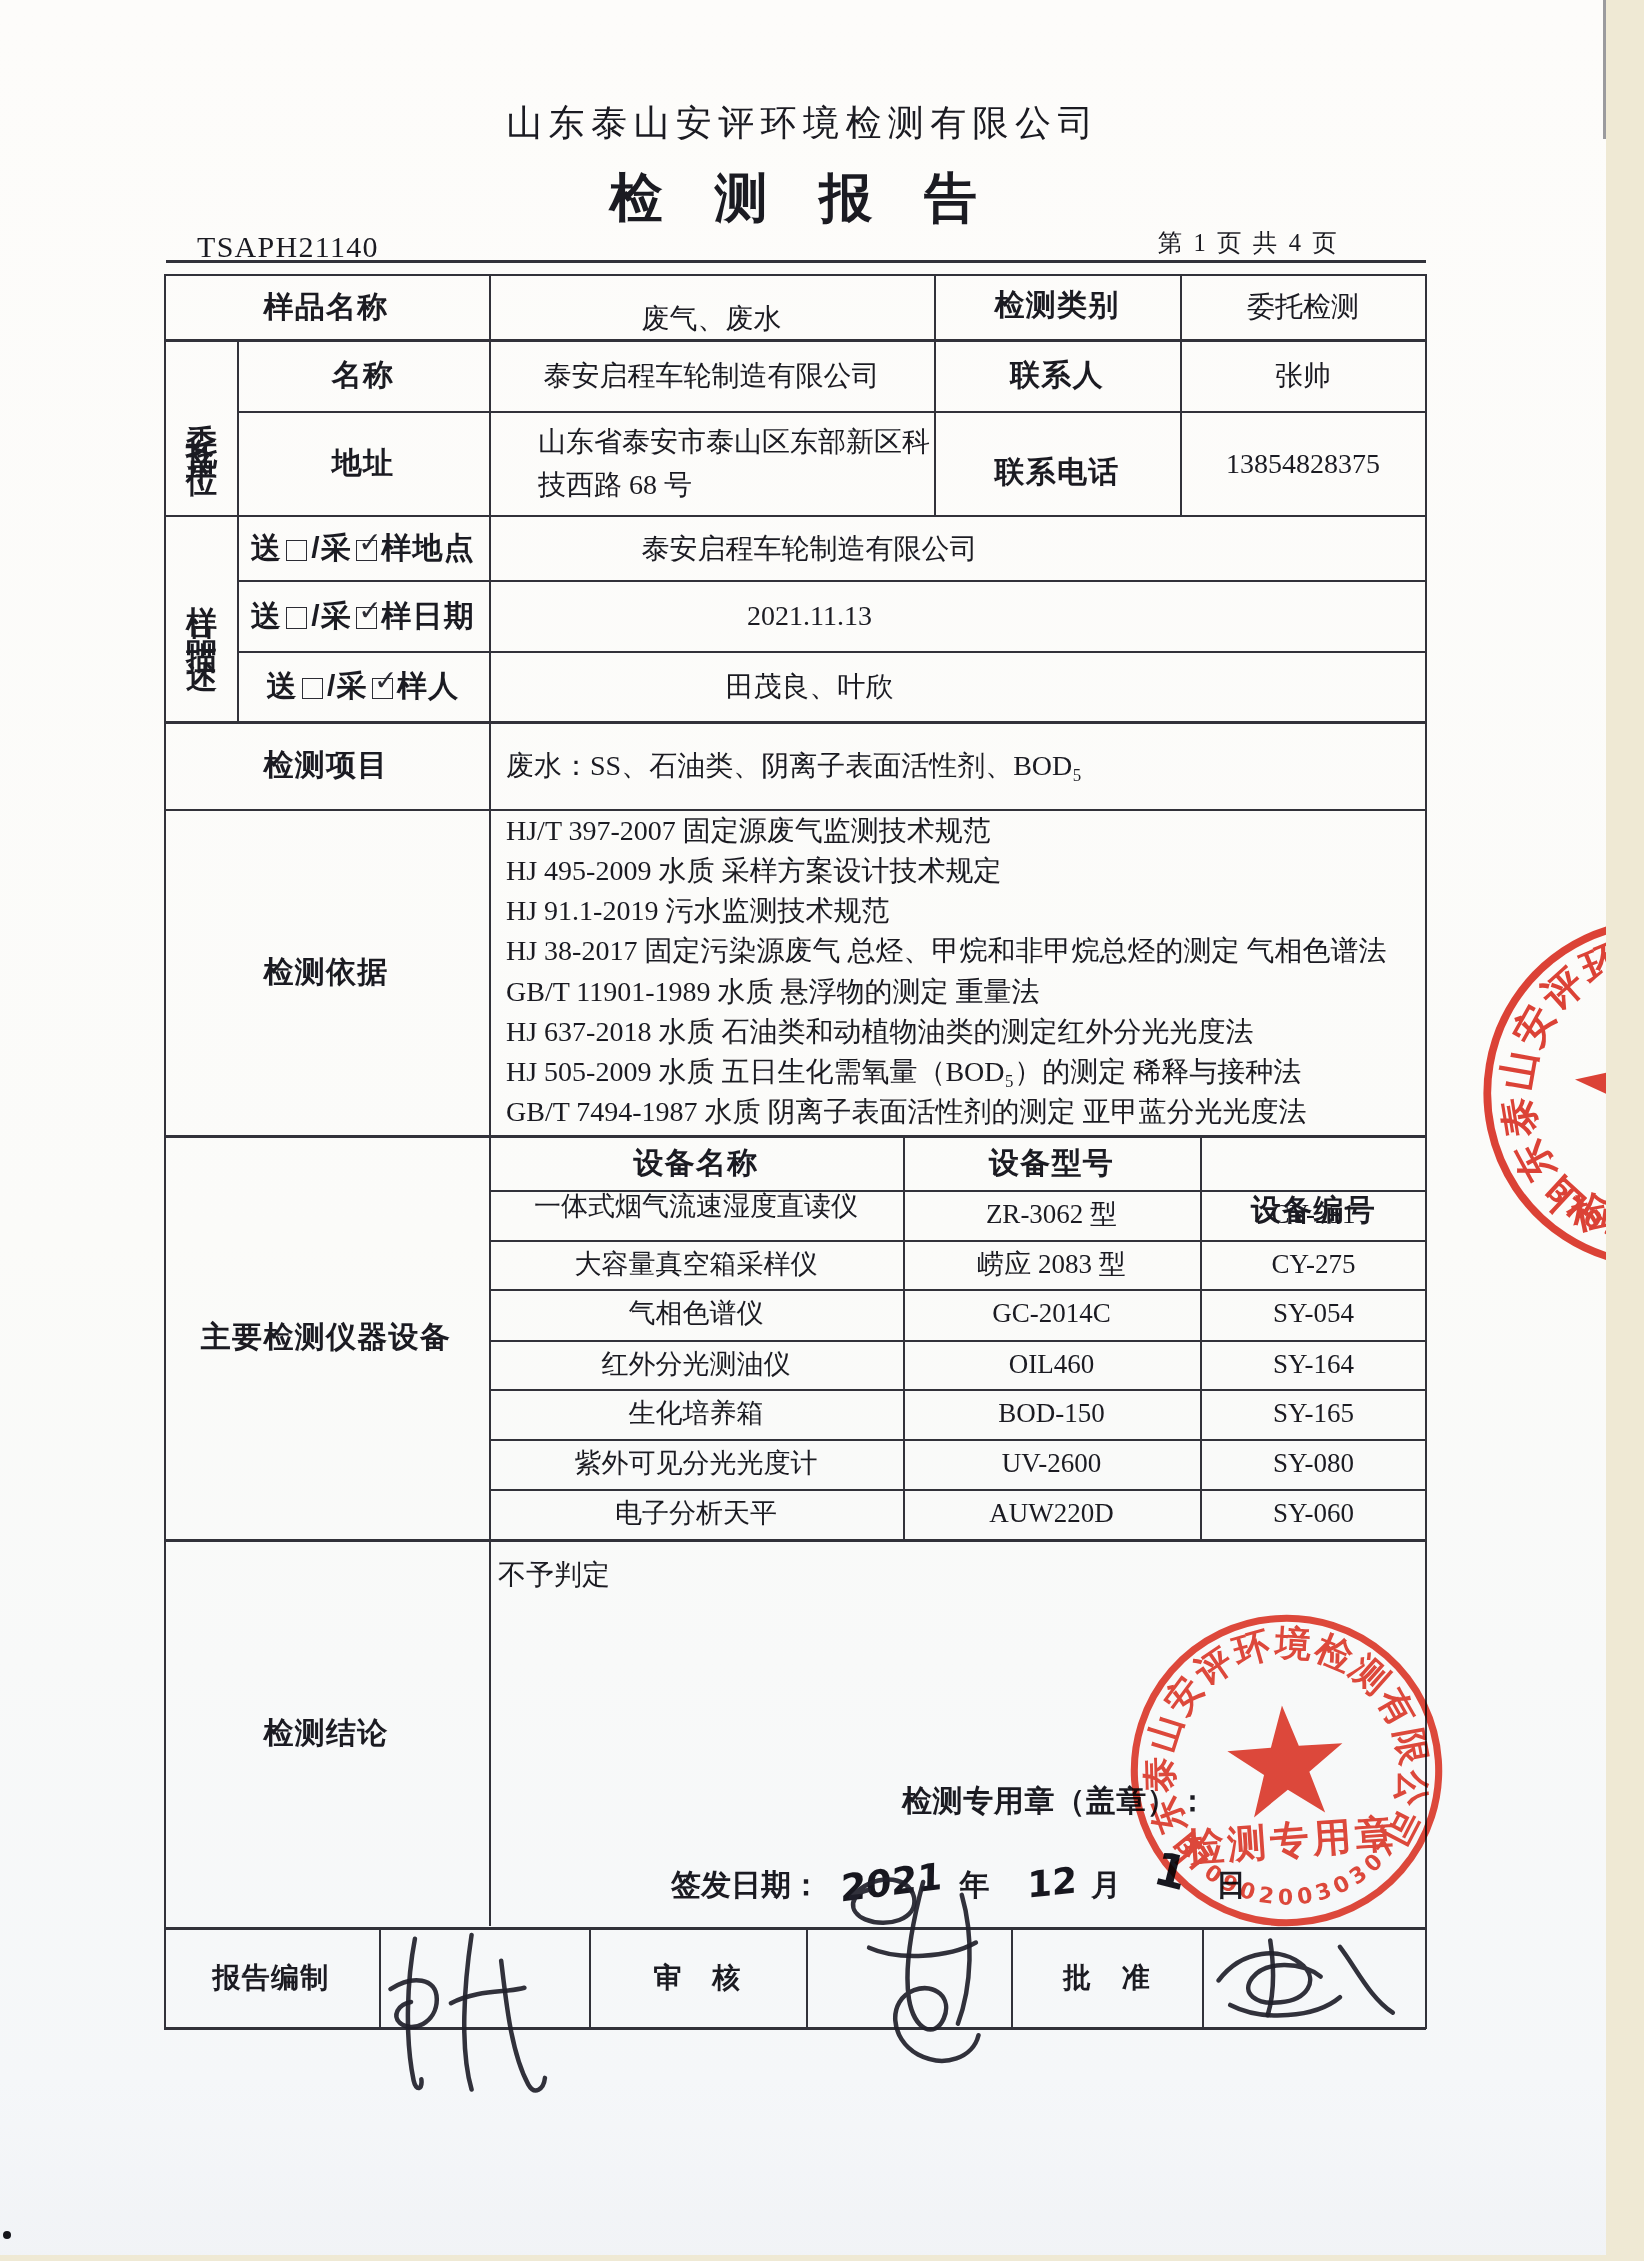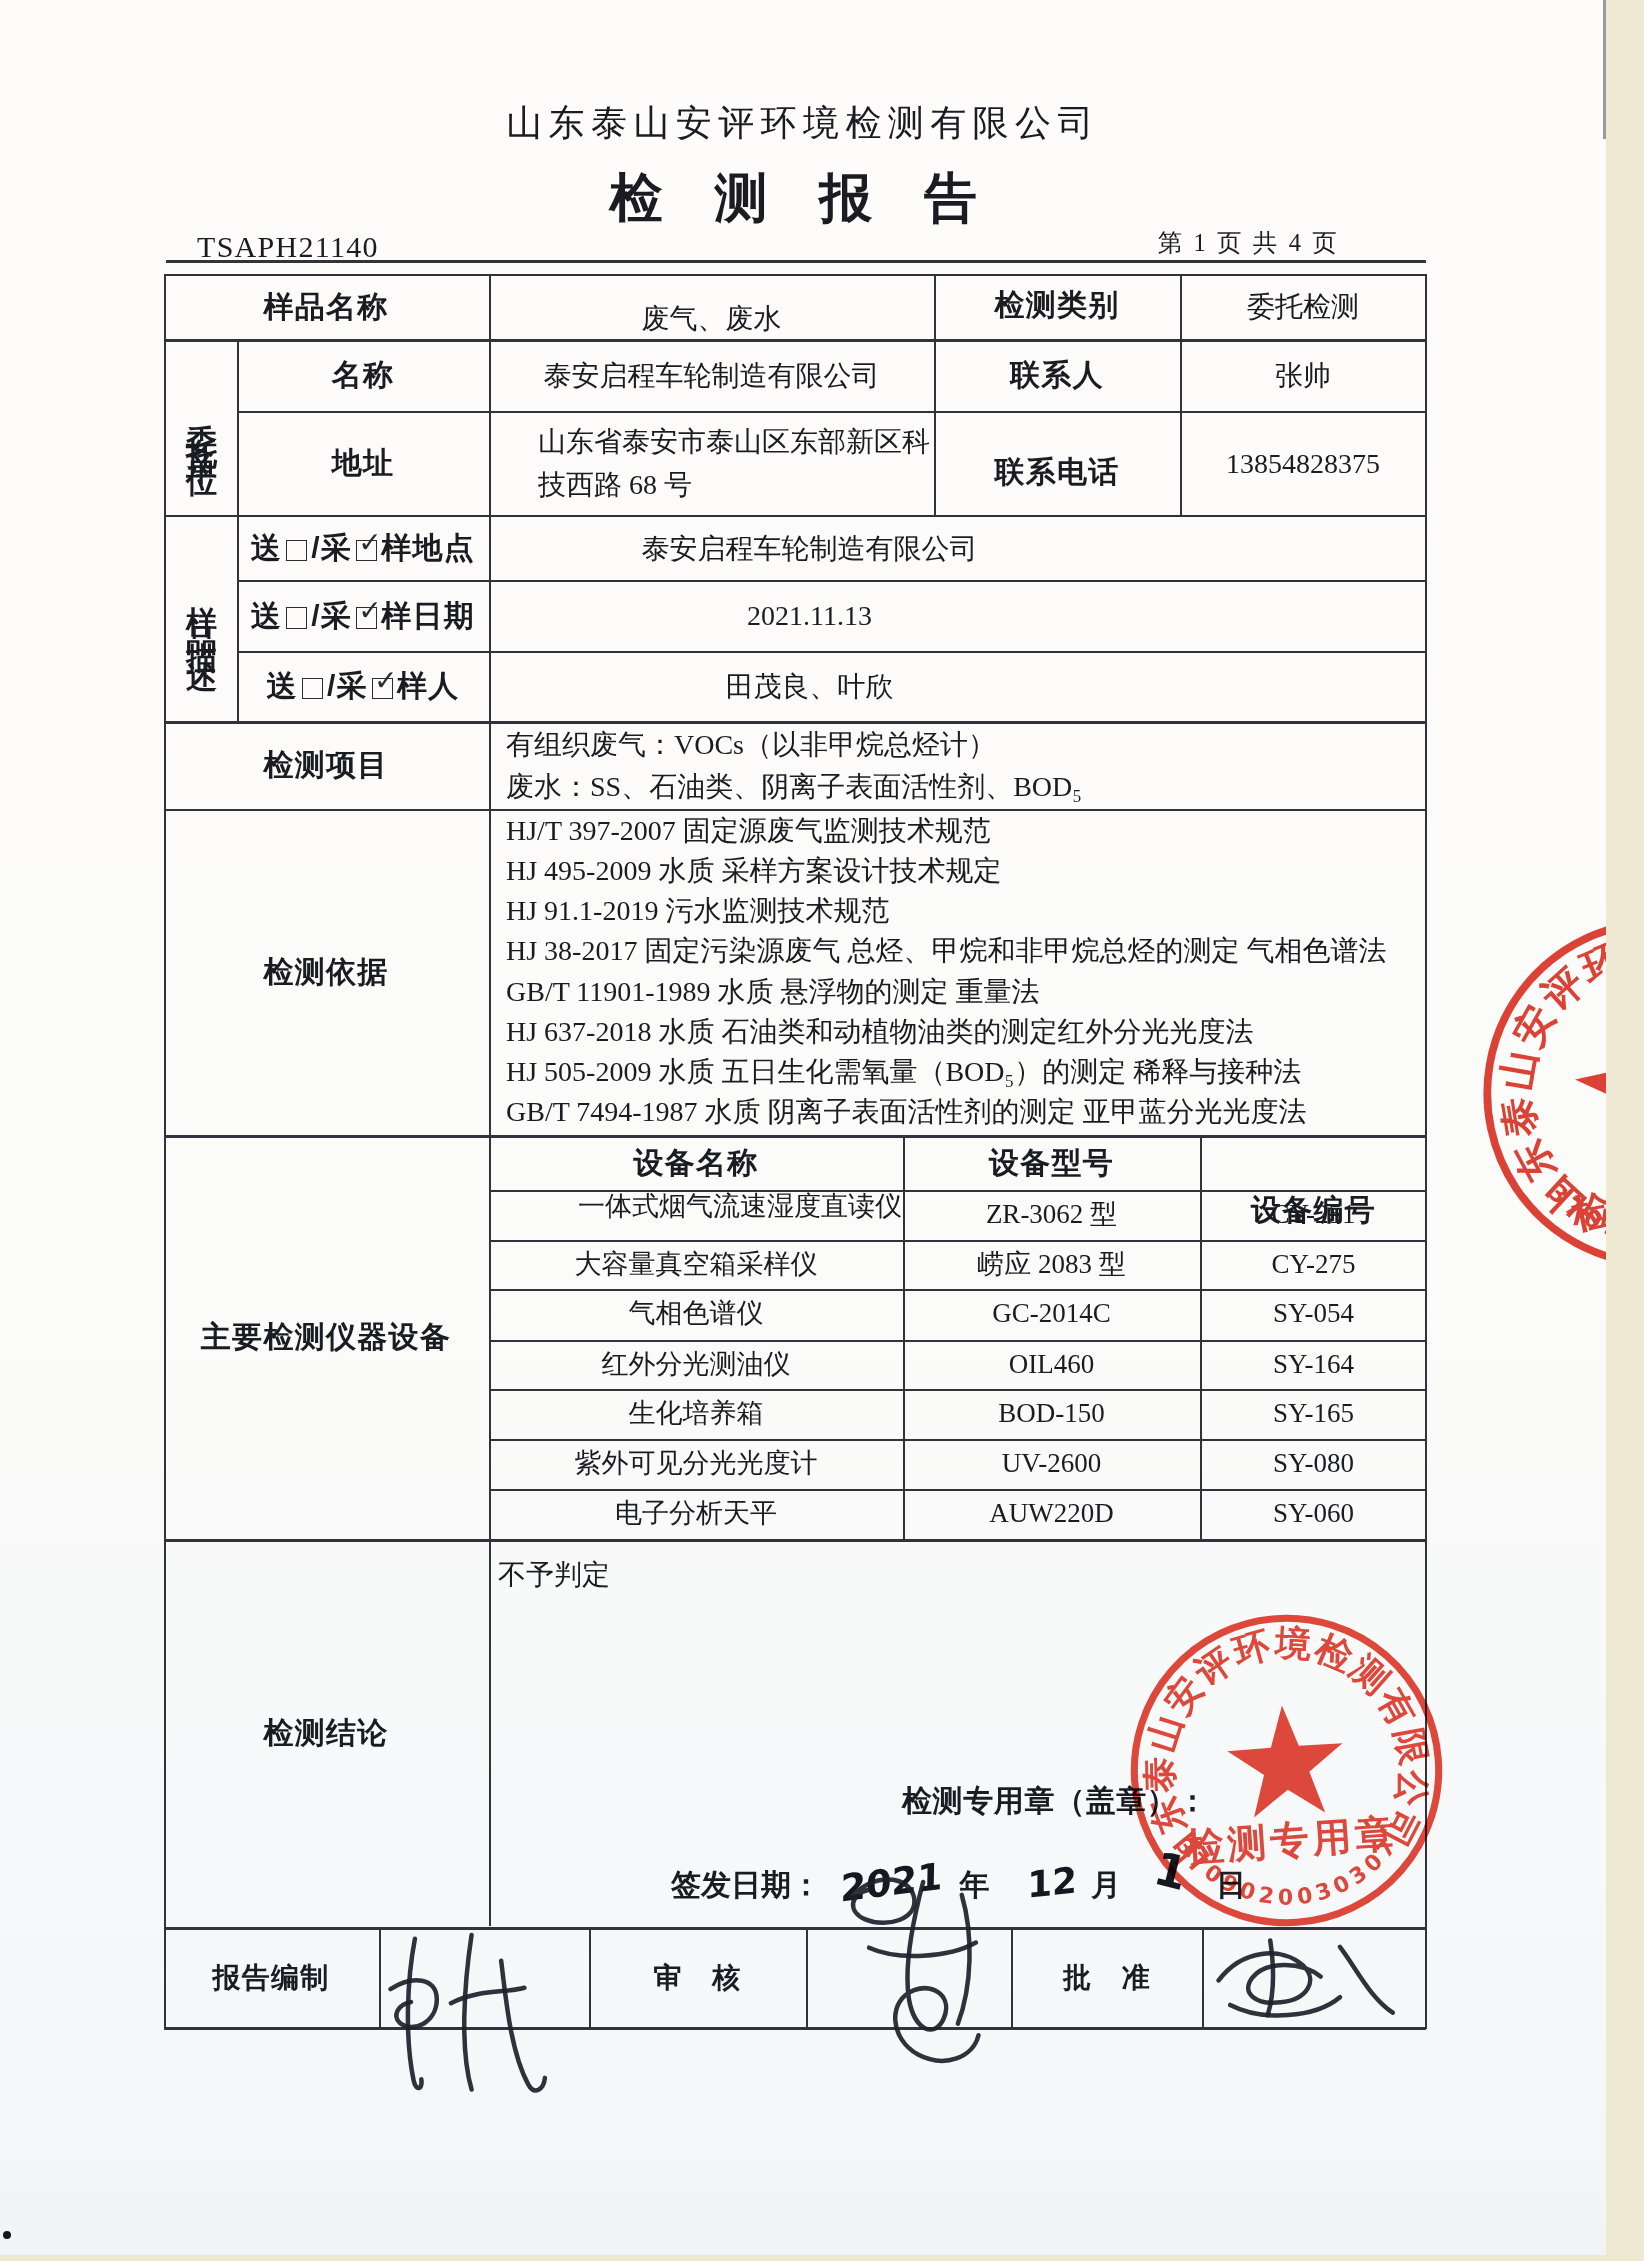--- a/index.html
+++ b/index.html
@@ -123,42 +123,41 @@
     <span>/采</span>
     <span class="cb">
       <span class="tick">✓</span>
     </span>
     <span>样人</span>
 </div>
 <div class="cell val shiftL" style="left:489px;top:651px;width:938px;height:70px;box-sizing:border-box;">田茂良、叶欣</div>
 
 <div class="cell lb" style="left:164px;top:721px;width:324px;height:88px;">检测项目</div>
 <div class="blocklines" style="left:497px;top:724px;width:922px;height:84px;">
-  <div>有组织废气：VOCs（以非甲烷总烃计）</div>
   <div>废水：SS、石油类、阴离子表面活性剂、BOD₅</div>
 </div>
 
 <div class="cell lb" style="left:164px;top:809px;width:324px;height:326px;">检测依据</div>
 <div class="blocklines" style="left:497px;top:811px;width:929px;height:321px;">
   <div>HJ/T 397-2007 固定源废气监测技术规范</div>
   <div>HJ 495-2009 水质 采样方案设计技术规定</div>
   <div>HJ 91.1-2019 污水监测技术规范</div>
   <div>HJ 38-2017 固定污染源废气 总烃、甲烷和非甲烷总烃的测定 气相色谱法</div>
   <div>GB/T 11901-1989 水质 悬浮物的测定 重量法</div>
   <div>HJ 637-2018 水质 石油类和动植物油类的测定红外分光光度法</div>
   <div>HJ 505-2009 水质 五日生化需氧量（BOD₅）的测定 稀释与接种法</div>
   <div>GB/T 7494-1987 水质 阴离子表面活性剂的测定 亚甲蓝分光光度法</div>
 </div>
 
 <div class="cell lb" style="left:164px;top:1135px;width:324px;height:404px;">主要检测仪器设备</div>
 <div class="cell lb" style="left:489px;top:1135px;width:414px;height:55px;">设备名称</div>
 <div class="cell lb" style="left:903px;top:1135px;width:297px;height:55px;">设备型号</div>
 <div class="cell lb" style="left:1200px;top:1135px;width:227px;height:55px;margin-top:47px;">设备编号</div>
 
-<div class="cell val" style="left:489px;top:1190px;width:414px;height:34px;font-size:27px;padding-left:44px;">一体式烟气流速湿度直读仪</div>
+<div class="cell val" style="left:489px;top:1190px;width:414px;height:34px;font-size:27px;">一体式烟气流速湿度直读仪</div>
 <div class="cell val" style="left:903px;top:1190px;width:297px;height:50px;font-size:27px;">ZR-3062 型</div>
 <div class="cell val" style="left:1200px;top:1190px;width:227px;height:50px;font-size:27px;">CY-251</div>
 
 <div class="cell val" style="left:489px;top:1240px;width:414px;height:50px;font-size:27px;">大容量真空箱采样仪</div>
 <div class="cell val" style="left:903px;top:1240px;width:297px;height:50px;font-size:27px;">崂应 2083 型</div>
 <div class="cell val" style="left:1200px;top:1240px;width:227px;height:50px;font-size:27px;">CY-275</div>
 
 <div class="cell val" style="left:489px;top:1289px;width:414px;height:50px;font-size:27px;">气相色谱仪</div>
 <div class="cell val" style="left:903px;top:1289px;width:297px;height:50px;font-size:27px;">GC-2014C</div>
 <div class="cell val" style="left:1200px;top:1289px;width:227px;height:50px;font-size:27px;">SY-054</div>

